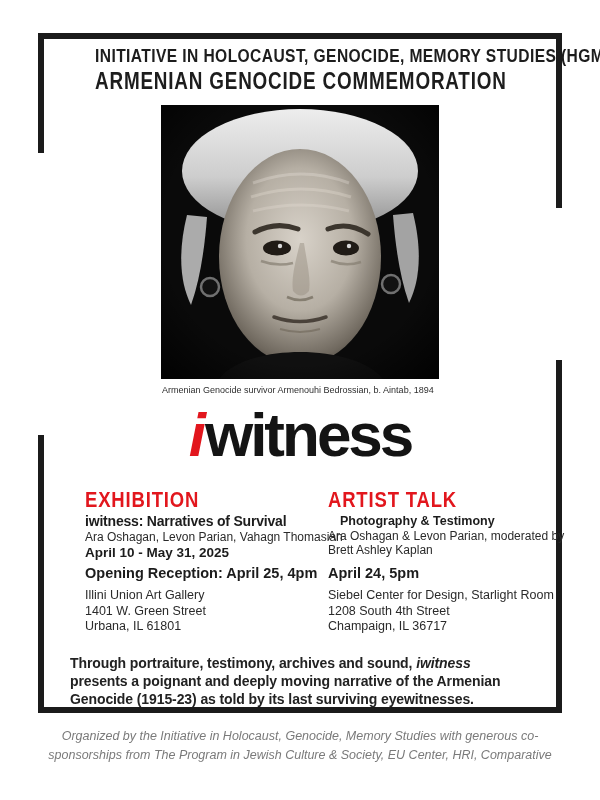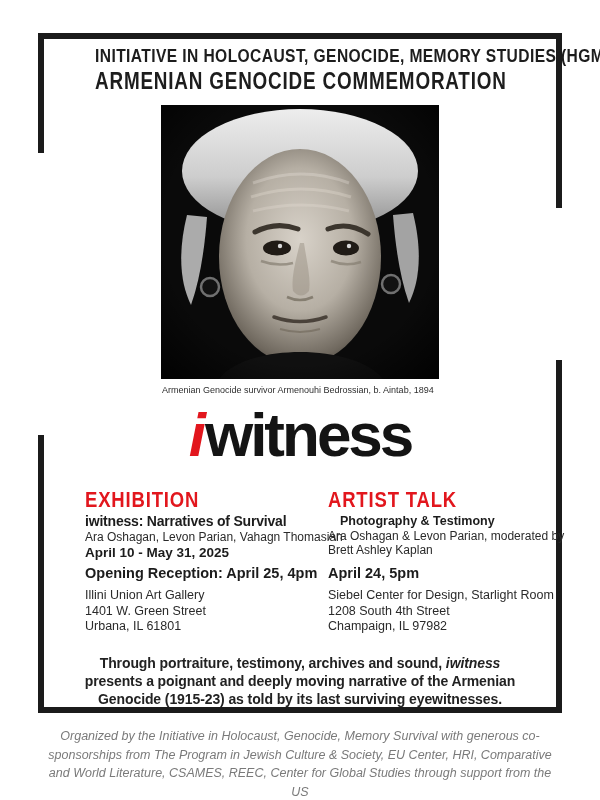--- a/index.html
+++ b/index.html
@@ -40,21 +40,21 @@
   .col-heading { font-size:22px; font-weight:bold; color:#e2161d; letter-spacing:1px;
     transform:scaleX(.84); transform-origin:0 50%; white-space:nowrap; }
   .t-bold-lg  { font-size:14px; font-weight:bold; letter-spacing:-.2px; white-space:nowrap; }
   .t-bold-md  { font-size:12.5px; font-weight:bold; white-space:nowrap; }
   .t-reg      { font-size:12px; color:#2a2a2a; white-space:nowrap; }
   .t-bold-date{ font-size:13.5px; font-weight:bold; white-space:nowrap; }
   .t-bold-evt { font-size:14.5px; font-weight:bold; white-space:nowrap; }
   .venue      { font-size:12.5px; line-height:15.5px; color:#2a2a2a; white-space:nowrap; }
 
   .statement { position:absolute; left:70px; top:654px; width:460px; z-index:3;
-    text-align:center; font-size:14px; line-height:18px; font-weight:bold;
+    text-align:left; font-size:14px; line-height:18px; font-weight:bold;
     letter-spacing:-.1px; color:#222; }
   .statement .em { font-style:italic; }
 
   .footer { position:absolute; left:45px; top:727px; width:510px; z-index:3;
     text-align:center; font-style:italic; font-size:12.5px; line-height:18.5px;
     color:#7a7a7a; }
 </style>
 </head>
 <body>
 
@@ -134,23 +134,22 @@
 <div class="col-block" style="left:328px; top:487px;">
   <div class="col-heading">ARTIST TALK</div>
 </div>
 <div class="col-block t-bold-md" style="left:340px; top:514px;">Photography &amp; Testimony</div>
 <div class="col-block t-reg" style="left:328px; top:529px;">Ara Oshagan &amp; Levon Parian, moderated by</div>
 <div class="col-block t-reg" style="left:328px; top:543px;">Brett Ashley Kaplan</div>
 <div class="col-block t-bold-evt" style="left:328px; top:565px;">April 24, 5pm</div>
 <div class="col-block venue" style="left:328px; top:588px;">
   <div>Siebel Center for Design, Starlight Room</div>
   <div>1208 South 4th Street</div>
-  <div>Champaign, IL 97982</div>
+  <div>Champaign, IL 36717</div>
 </div>
 
 <div class="statement"><span>Through portraiture, testimony, archives and sound, </span><span class="em">iwitness</span><span> presents a poignant and deeply moving narrative of the Armenian Genocide (1915-23) as told by its last surviving eyewitnesses.</span></div>
 
 <div class="footer">
-  <div>Organized by the Initiative in Holocaust, Genocide, Memory Survival with generous co-</div>
+  <div>Organized by the Initiative in Holocaust, Genocide, Memory Studies with generous co-</div>
   <div>sponsorships from The Program in Jewish Culture &amp; Society, EU Center, HRI, Comparative</div>
-  <div>and World Literature, CSAMES, REEC, Center for Global Studies through support from the US</div>
 
 </div>
 
 </body></html>

